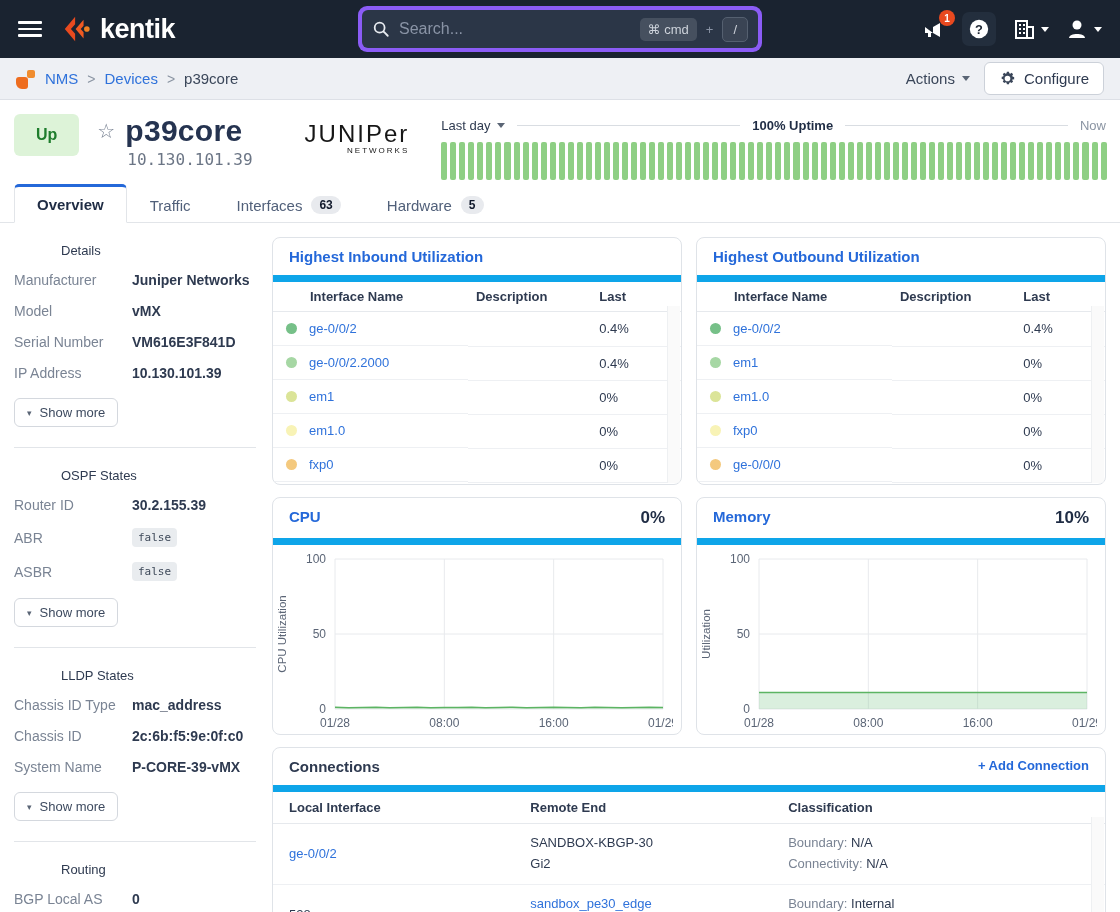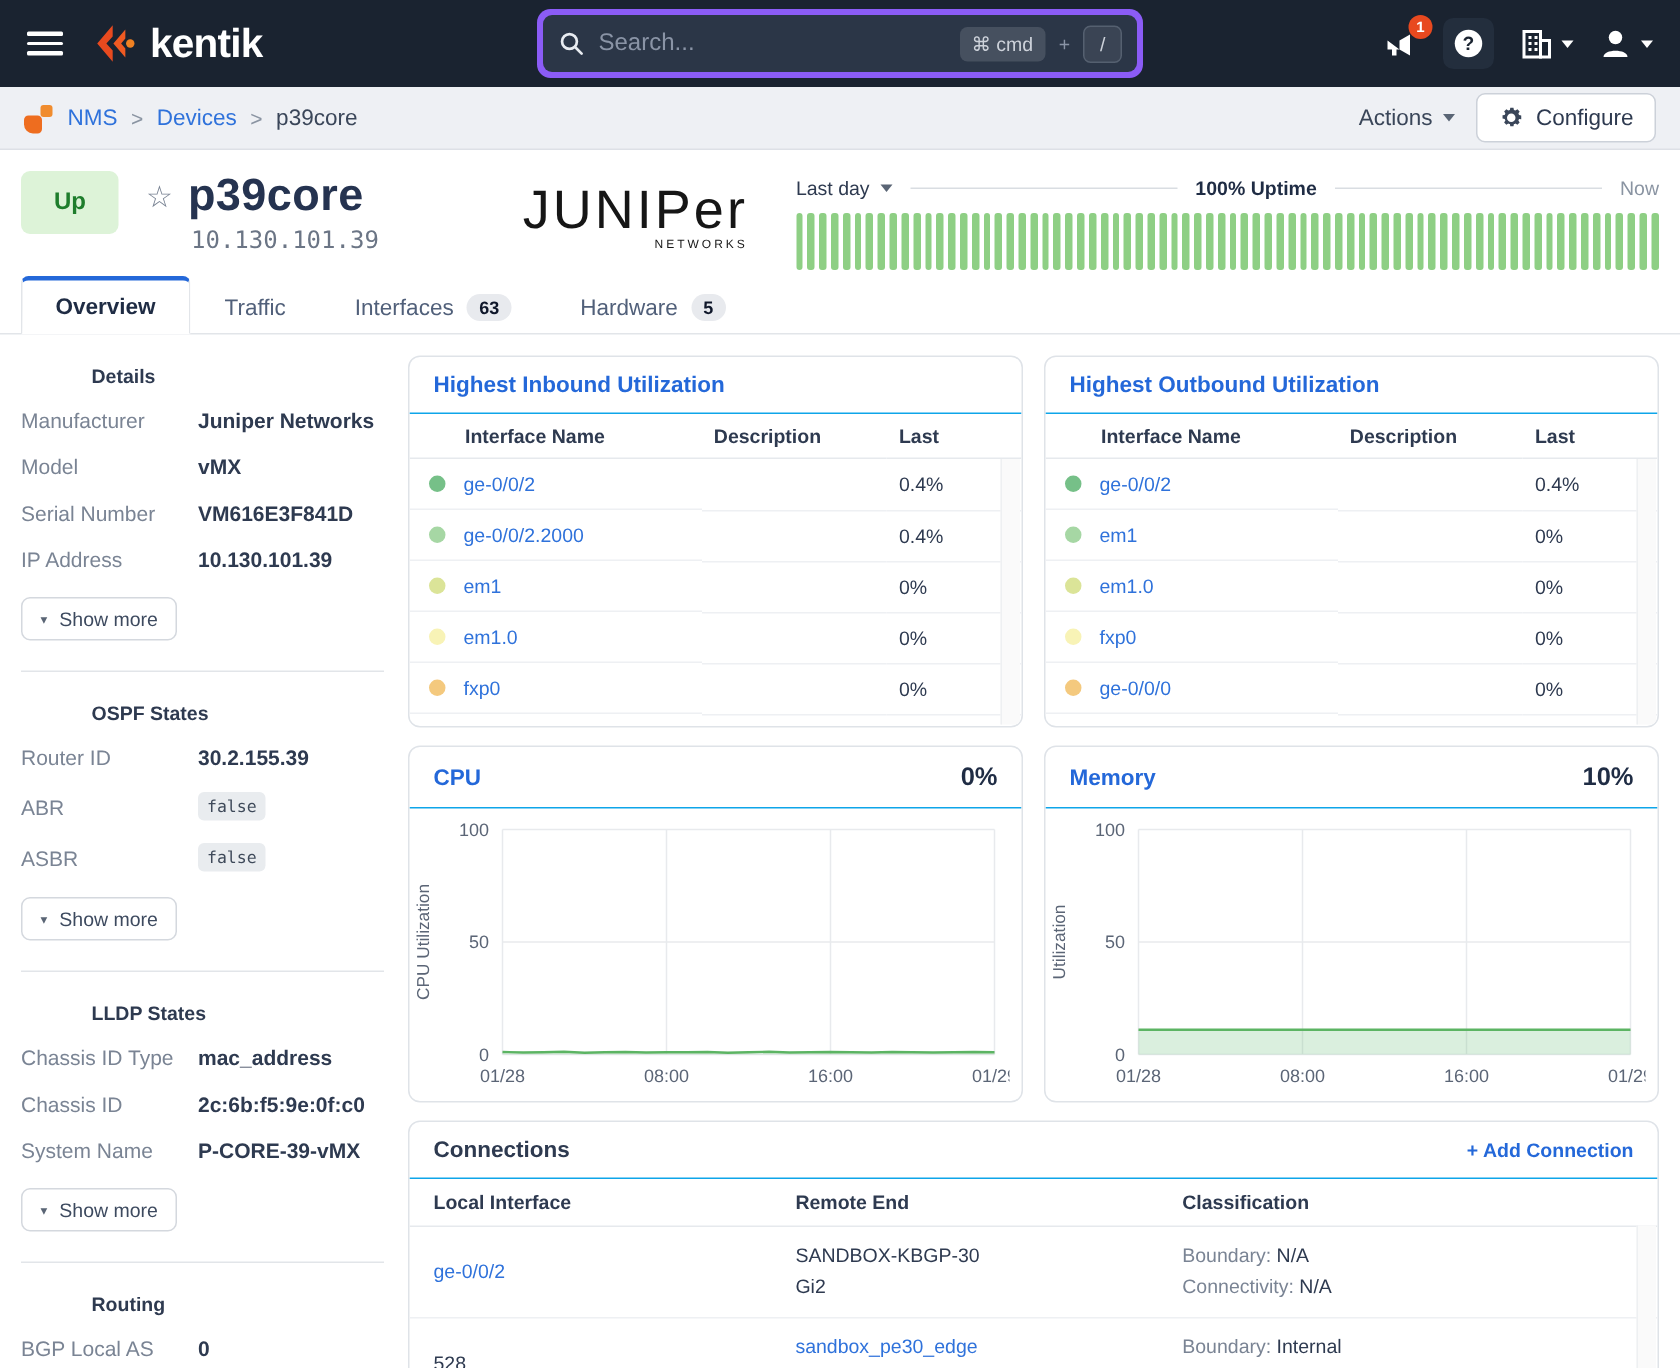--- a/index.html
+++ b/index.html
@@ -45,21 +45,21 @@
   
   .devhead { height:85px; display:flex; align-items:flex-start; padding:14px 14px 0 14px; background:#fff; }
   .status-badge { background:#ddf3d8; color:#1e7d2c; font-weight:bold; font-size:16px; border-radius:6px;
     padding:12px 22px; margin-right:18px; }
   .dev-title-block { display:flex; flex-direction:column; }
   .dev-title-row { display:flex; align-items:center; gap:10px; }
   .star { color:#7a8494; font-size:20px; cursor:pointer; }
   .dev-name { font-size:30px; font-weight:bold; color:#253350; letter-spacing:0.3px; }
   .dev-ip { font-family:"DejaVu Sans Mono", monospace; font-size:16px; color:#6b7585; margin-left:30px; margin-top:2px; }
   .vendor { margin-left:52px; margin-top:8px; text-align:right; }
-  .vendor-main { font-size:36px; color:#161616; letter-spacing:2px; font-weight:500; line-height:1;margin-left:44px; }
+  .vendor-main { font-size:24px; color:#161616; letter-spacing:2px; font-weight:500; line-height:1; }
   .vendor-sub { font-size:8px; color:#161616; letter-spacing:2px; margin-top:0; }
   .uptime-block { flex:1; margin-left:32px; margin-top:4px; }
   .uptime-top { display:flex; align-items:center; gap:12px; font-size:13px; }
   .range-sel { display:flex; align-items:center; gap:7px; color:#2e3a50; cursor:pointer; font-weight:500; }
   .uptime-line { flex:1; height:1px; background:#d9dde2; }
   .uptime-label { font-weight:bold; color:#1f2c44; }
   .now-label { color:#8a94a2; }
   .uptime-bars { display:flex; gap:3px; margin-top:9px; height:38px; }
   .uptime-bars .bar { flex:1; background:#8ecf84; border-radius:2px; }
 
@@ -67,35 +67,35 @@
   .tabbar { display:flex; align-items:flex-end; padding:0 14px; border-bottom:1px solid #e2e5e9; height:38px; }
   .tab { padding:9px 22px; font-size:15px; color:#51607a; cursor:pointer; display:flex; align-items:center; gap:9px;
     border:1px solid transparent; border-bottom:none; margin-bottom:-1px; }
   .tab.active { background:#fff; color:#1f2c44; font-weight:bold; border-color:#e2e5e9; border-top:3px solid #2468d9;
     border-radius:5px 5px 0 0; border-bottom:1px solid #fff; }
   .tab-badge { background:#e8eaee; color:#0f172a; font-size:12px; font-weight:bold; border-radius:9px; padding:2px 8px; }
 
   
   .content { display:flex; padding:0 14px; }
   .sidebar { width:250px; flex:none; padding-top:20px; padding-right:8px; }
-  .side-title { font-size:13px; font-weight:bold; color:#2e3a50; margin-bottom:14px;padding-left:47px; }
+  .side-title { font-size:13px; font-weight:normal; color:#2e3a50; margin-bottom:14px;padding-left:47px; }
   .side-row { display:flex; margin-bottom:15px; align-items:center; }
   .side-label { width:118px; flex:none; color:#7a8494; font-size:14px; }
   .side-value { color:#2e3a50; font-size:14px; font-weight:bold; }
   .side-value.mono-badge { font-family:"DejaVu Sans Mono", monospace; font-size:11px; font-weight:normal;
     background:#e9ecef; color:#3f4a5a; border-radius:4px; padding:3px 6px; }
   .show-more { display:inline-flex; align-items:center; gap:8px; background:#fff; border:1px solid #d4d8de; border-radius:6px;
     padding:6px 12px; font-size:13px; color:#3d4a5f; cursor:pointer; margin:2px 0 2px 0; font-family:"Liberation Sans",sans-serif; }
   .show-more .caret-down { font-size:9px; color:#5a6575; }
   .side-divider { height:1px; background:#e2e5e9; margin:18px 0 20px 0; }
 
   .main { flex:1; padding-top:14px; padding-left:8px; }
   .cards { display:grid; grid-template-columns:1fr 1fr; gap:12px 14px; }
   .card { border:1px solid #dfe3e8; border-radius:8px; background:#fff; overflow:hidden; position:relative; }
-  .card-head { display:flex; align-items:center; justify-content:space-between; padding:10px 16px; border-bottom:1px solid #0ea5e9; }
+  .card-head { display:flex; align-items:flex-start; justify-content:space-between; padding:10px 16px; border-bottom:7px solid #0ea5e9; }
   .card-title-blue { color:#2468d9; font-size:15px; font-weight:bold; cursor:pointer; }
   .card-title-dark { color:#2e3a50; font-size:15px; font-weight:bold; }
   .card-value { color:#1f2c44; font-size:17px; font-weight:bold; }
   .add-link { color:#2468d9; font-size:13px; font-weight:bold; cursor:pointer; }
 
   table.util { width:100%; border-collapse:collapse; font-size:13px; }
   table.util th { text-align:left; font-weight:bold; color:#2e3a50; padding:7px 8px; border-bottom:1px solid #e6e9ed; }
   table.util th.last, table.util td.last { text-align:left; padding-right:26px; }
   table.util td { padding:9px 8px; border-bottom:1px solid #eef0f3; }
   table.util td.namecell { display:flex; align-items:center; gap:12px; padding-left:13px; }

